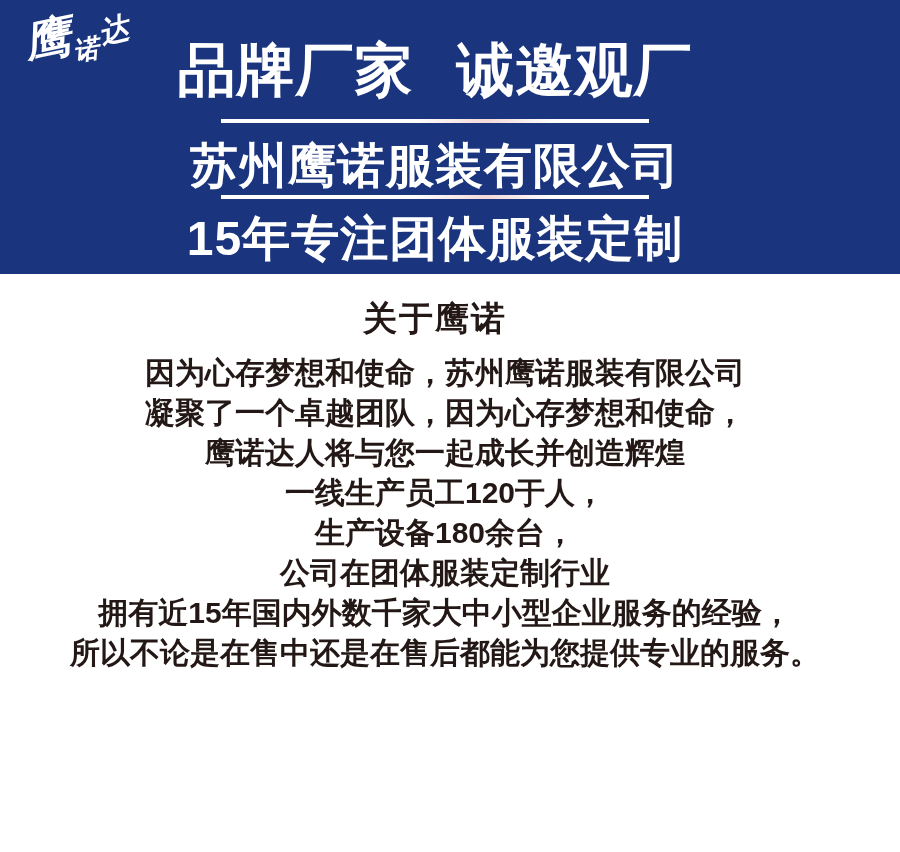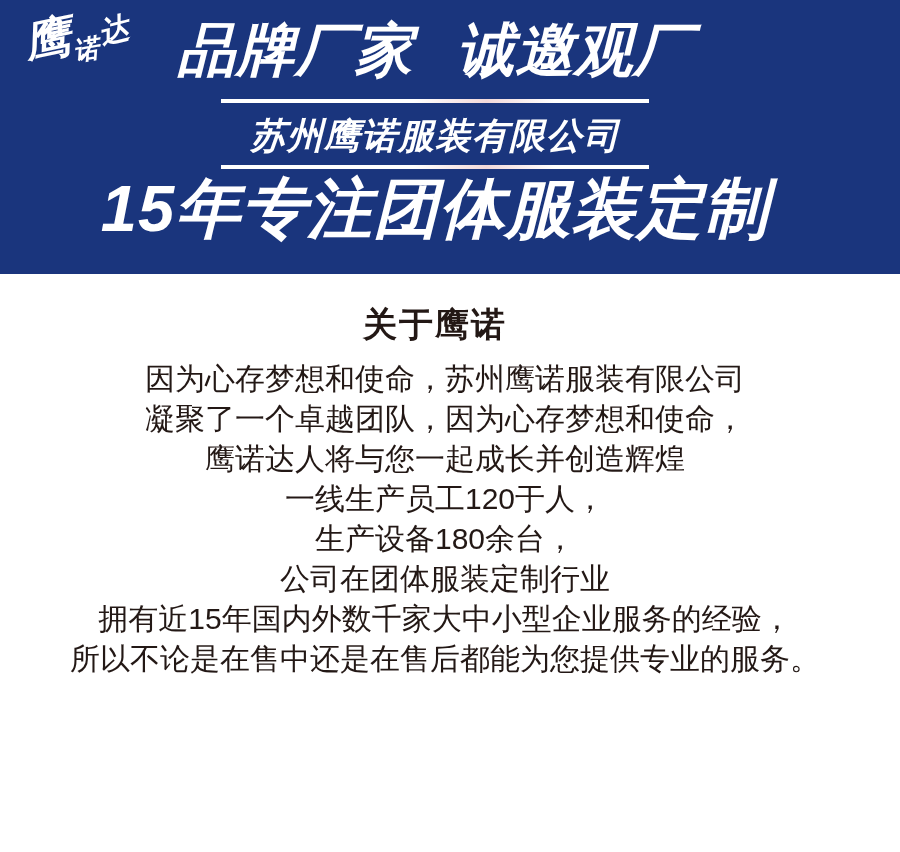--- a/index.html
+++ b/index.html
@@ -49,81 +49,80 @@
     display: inline-block;
     font-size: 30px;
     transform: translateY(-10px) rotate(-10deg);
     margin-left: 1px;
   }
 
   .banner-center {
     display: flex;
     flex-direction: column;
     align-items: center;
-    padding-top: 20px;
+    padding-top: 40px;
     padding-right: 30px; 
     color: #ffffff;
-    font-style: italic;
   }
   .banner-title {
     margin: 0;
     font-size: 58px;
     line-height: 60px;
     font-weight: 900;
     letter-spacing: 1px;
     word-spacing: 26px;
     white-space: nowrap;
   }
   .divider {
     width: 428px;
     height: 4px;
     margin-top: 19px;
     background: linear-gradient(90deg, #ffffff 0%, #ffffff 45%, #f2d9da 62%, #ffffff 78%, #ffffff 100%);
   }
   .company-name {
-    margin-top: 14px;
-    font-size: 36px;
+    margin-top: 24px;
+    font-size: 48px;
     line-height: 38px;
     font-weight: 600;
     letter-spacing: 1px;
     white-space: nowrap;
   }
   .divider.second {
     margin-top: 10px;
   }
   .banner-subtitle {
     margin-top: 15px;
-    font-size: 65px;
+    font-size: 48px;
     line-height: 50px;
     font-weight: 900;
     letter-spacing: 1px;
     white-space: nowrap;
   }
 
   
   .about {
     padding-top: 19px;
     padding-right: 30px;
     color: #231815;
     text-align: center;
   }
   .about-title {
-    margin: 12px;
+    margin: 6px;
     font-size: 34px;
     line-height: 38px;
     font-weight: 900;
     letter-spacing: 2px;
   }
   .about-text {
     margin-top: 16px;
   }
   .about-line {
     font-size: 30px;
     line-height: 40px;
-    font-weight: 400;
+    font-weight: 700;
     white-space: nowrap;
     margin-left: 20px;
   }
 </style>
 </head>
 <body>
 
 <div class="banner">
   <div class="logo">
     <span class="c1">鹰</span><span class="c2">诺</span><span class="c3">达</span>

